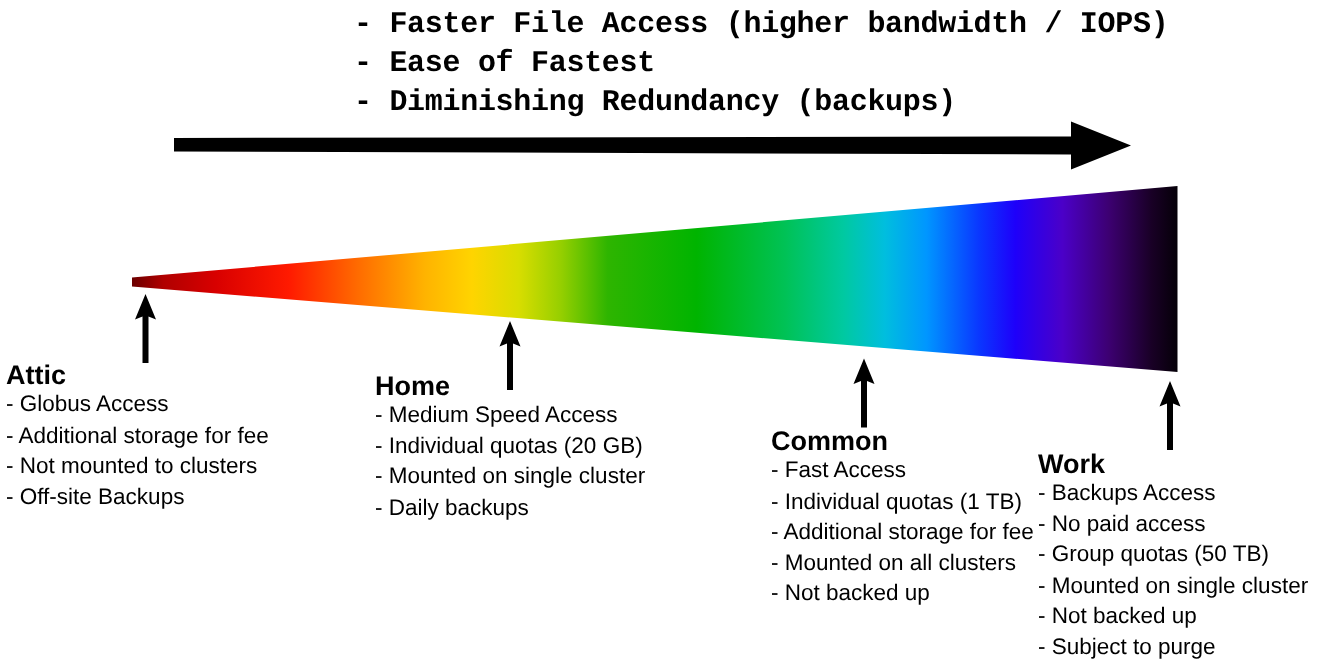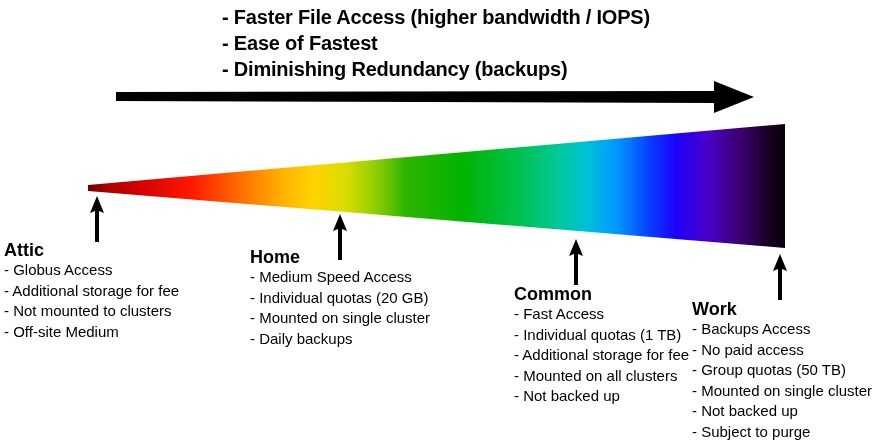--- a/index.html
+++ b/index.html
@@ -13,23 +13,24 @@
     height: 440px;
     background: #ffffff;
     overflow: hidden;
     font-family: "Liberation Sans", sans-serif;
     color: #000000;
   }
 
   
   #header-list {
     position: absolute;
-    left: 222px;
+    left: 236px;
     top: 4px;
     width: 620px;
+    font-family: Liberation Mono, monospace;
   }
   .header-line {
     font-size: 20px;
     font-weight: bold;
     line-height: 26px;
     letter-spacing: -0.2px;
     white-space: nowrap;
   }
 
   
@@ -136,21 +137,21 @@
     <svg width="20" height="50" viewBox="0 0 20 50" xmlns="http://www.w3.org/2000/svg">
       <path d="M9,2 L16,19 L11,17 L11,48 L7,48 L7,17 L2,19 Z" fill="#000000"></path>
     </svg>
   </div>
 
   <div class="tier-block" id="tier-attic">
     <div class="tier-title">Attic</div>
     <div class="tier-item">- Globus Access</div>
     <div class="tier-item">- Additional storage for fee</div>
     <div class="tier-item">- Not mounted to clusters</div>
-    <div class="tier-item">- Off-site Medium</div>
+    <div class="tier-item">- Off-site Backups</div>
   </div>
 
   <div class="tier-block" id="tier-home">
     <div class="tier-title">Home</div>
     <div class="tier-item">- Medium Speed Access</div>
     <div class="tier-item">- Individual quotas (20 GB)</div>
     <div class="tier-item">- Mounted on single cluster</div>
     <div class="tier-item">- Daily backups</div>
   </div>
 

